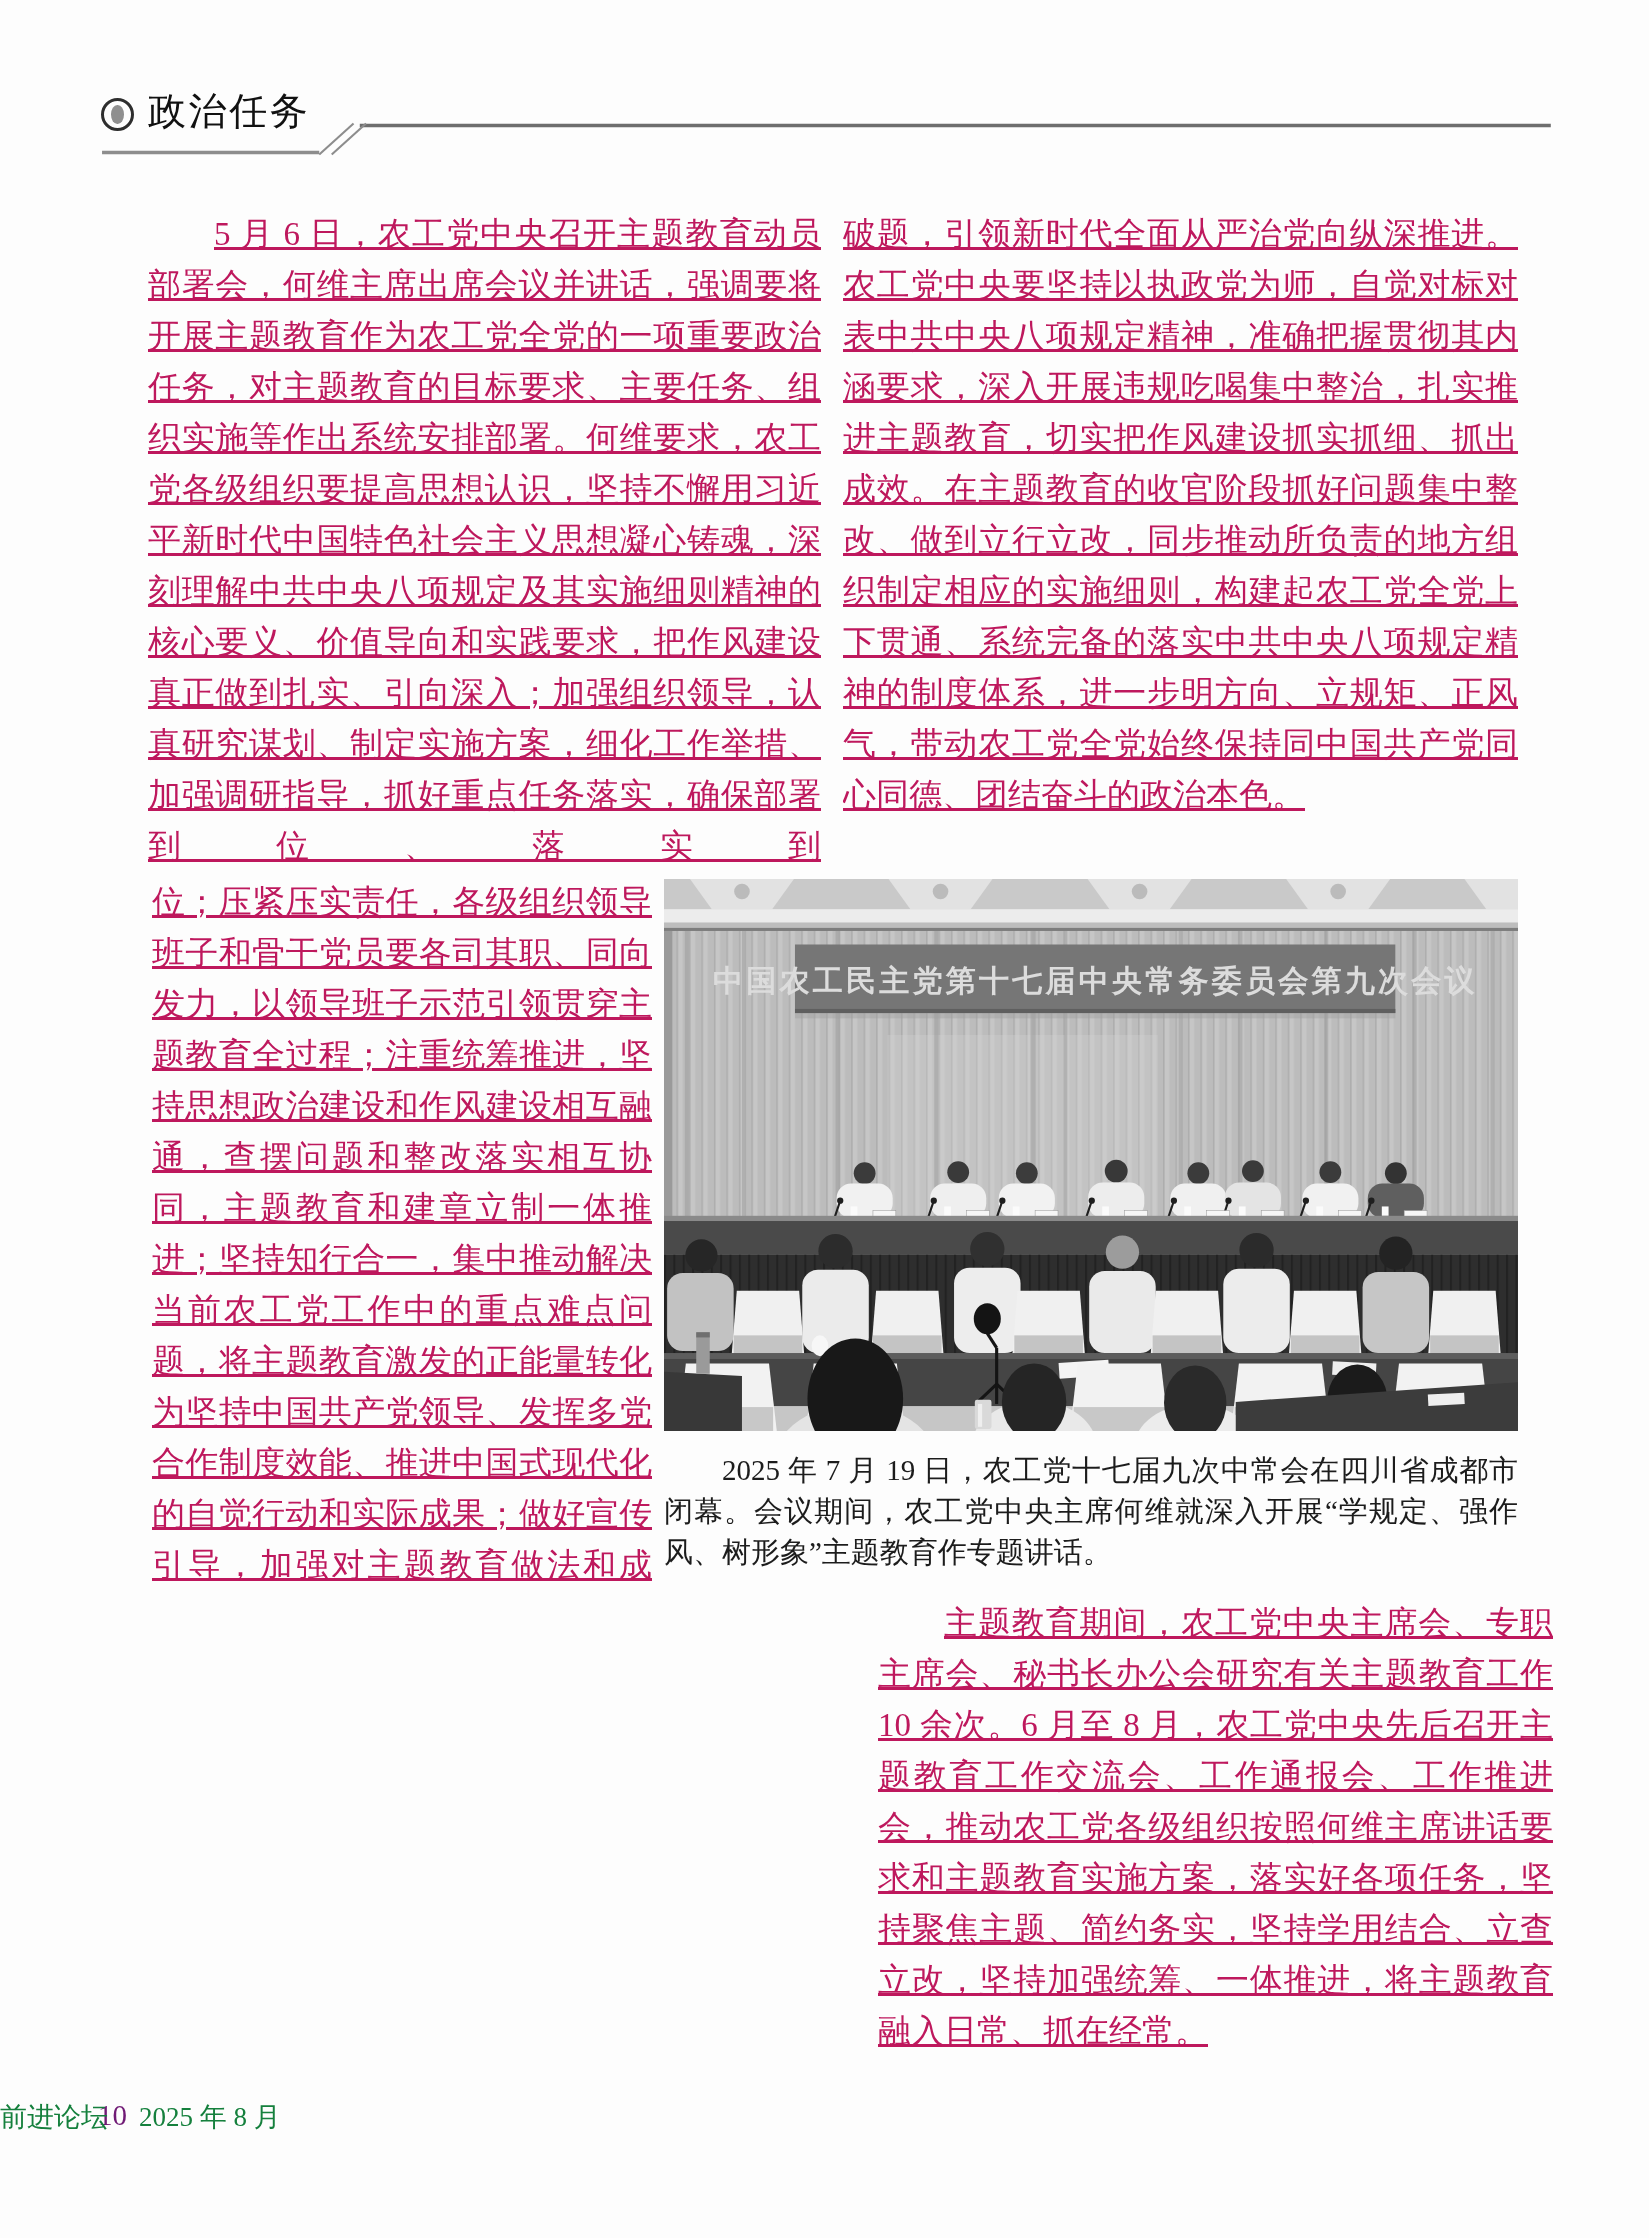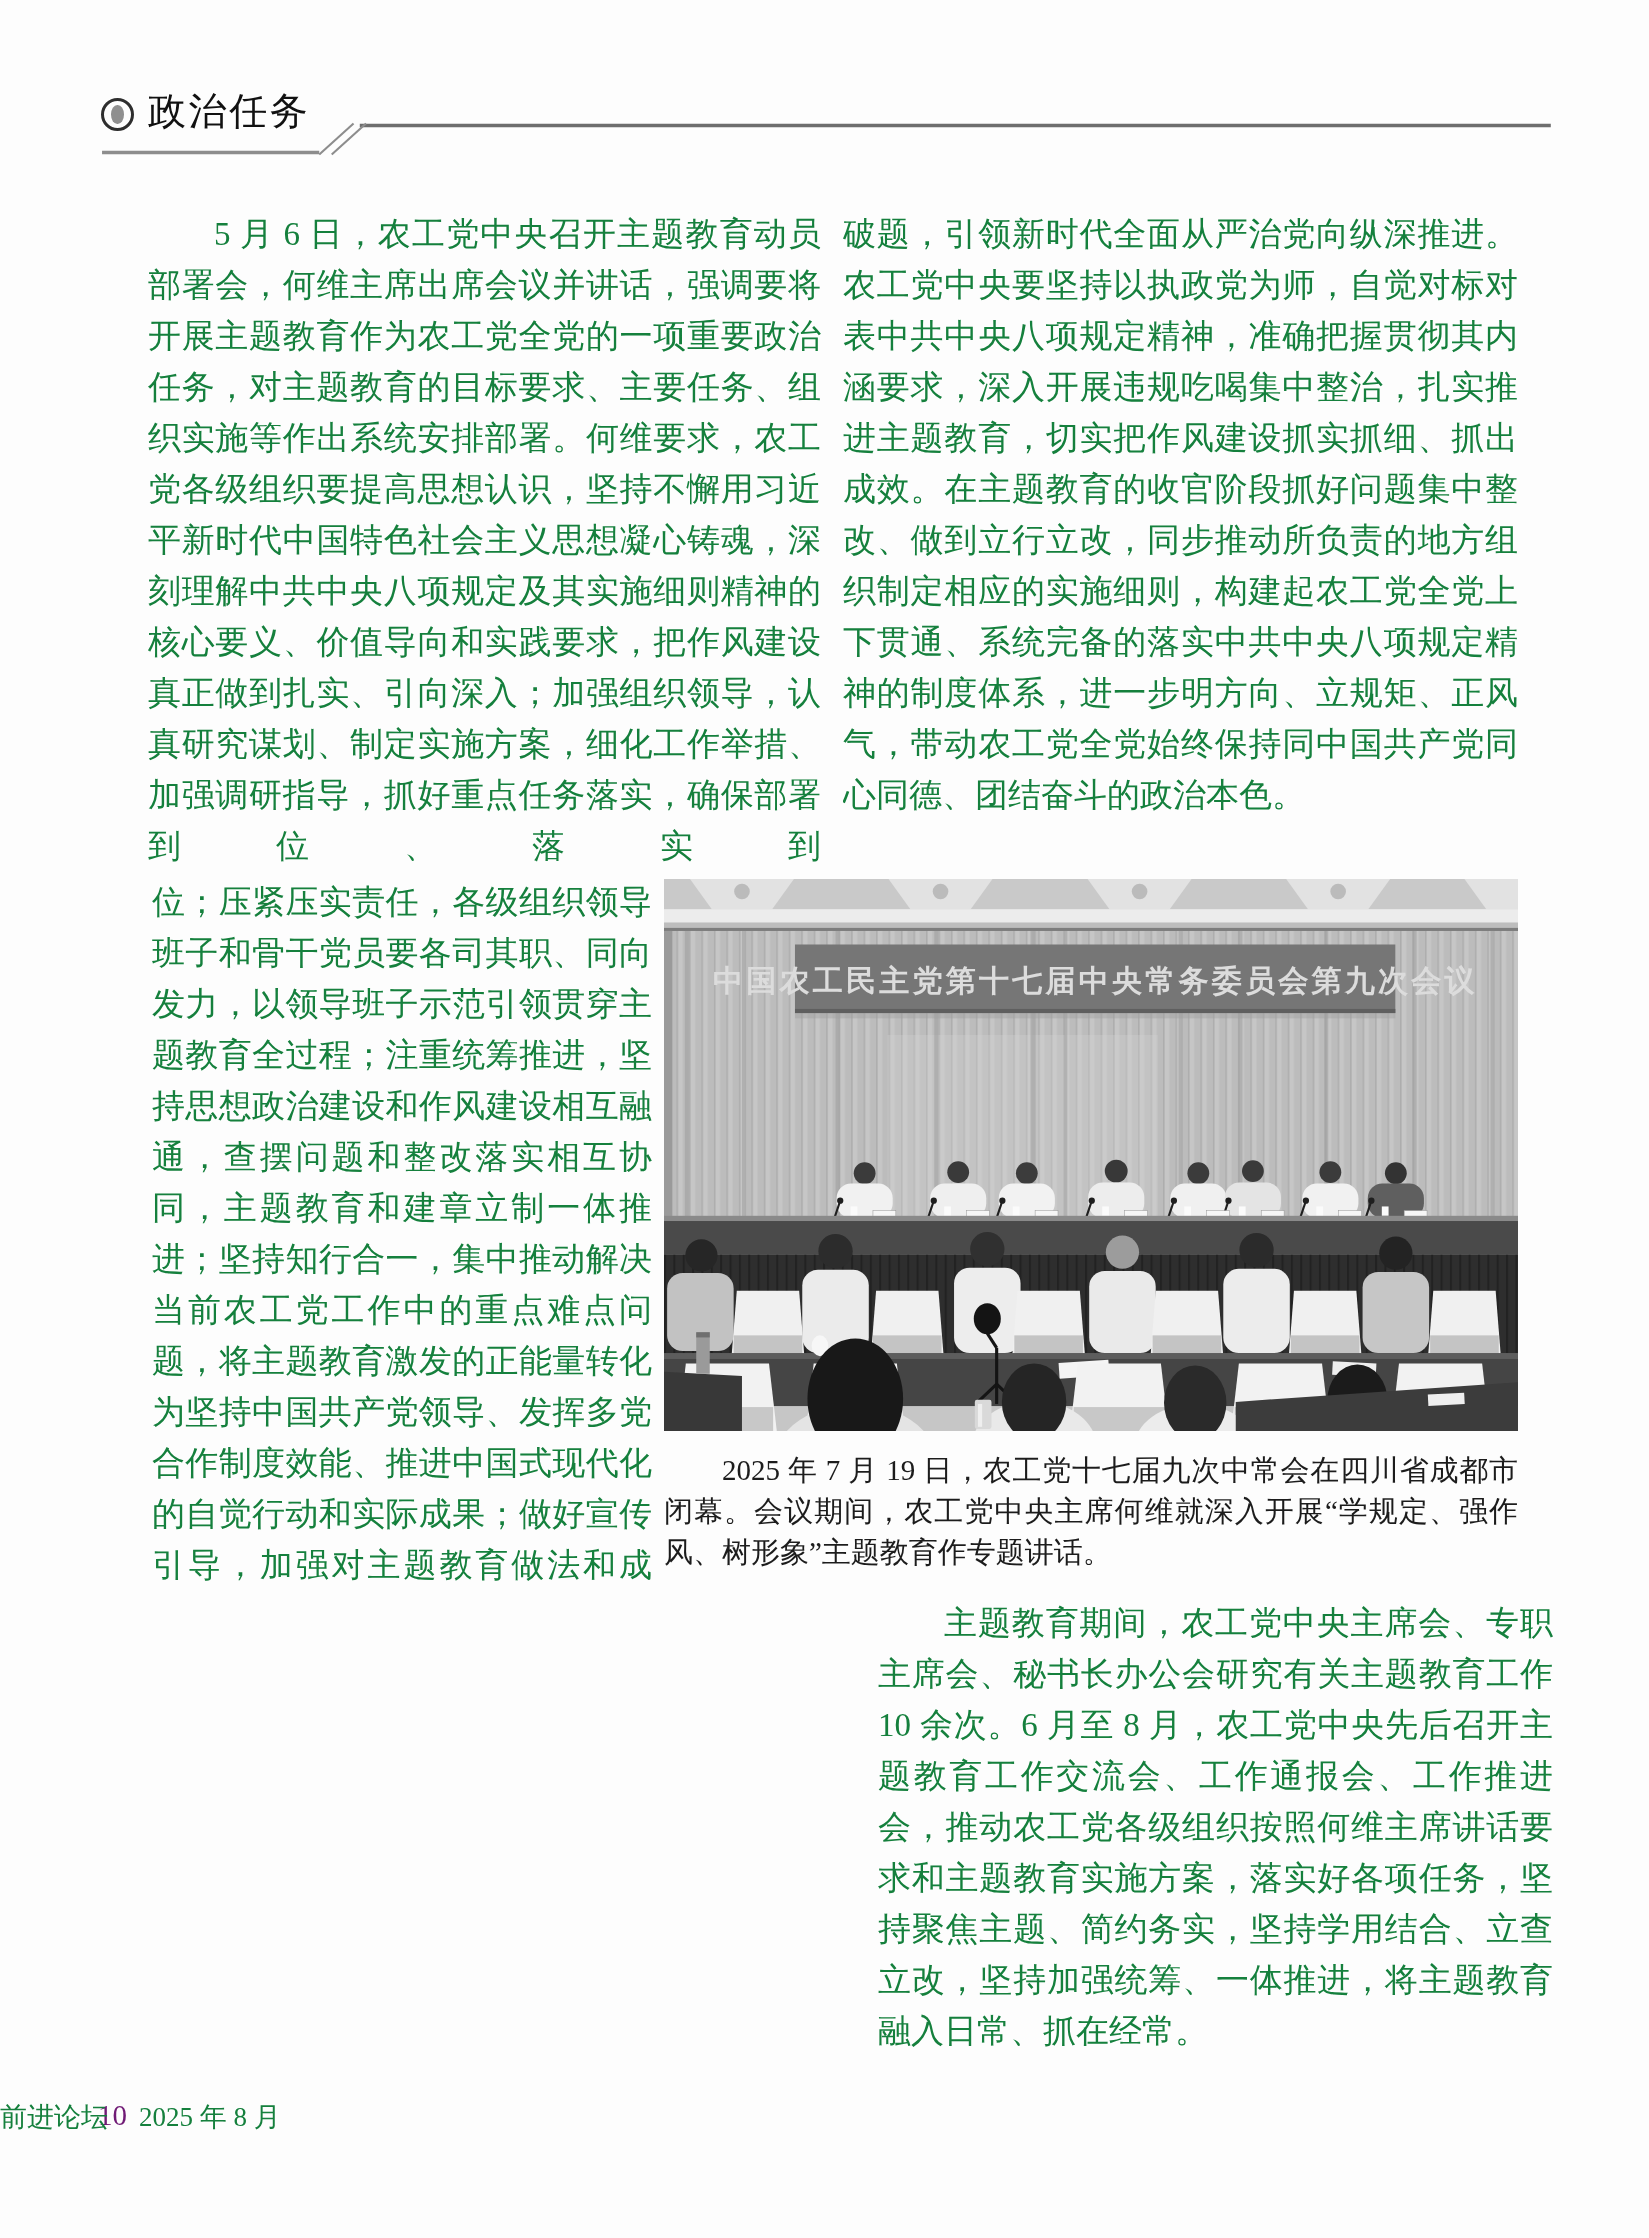--- a/index.html
+++ b/index.html
@@ -13,21 +13,21 @@
   .hdr-icon{position:absolute;left:101px;top:98px;width:27px;height:27px;
     border:3.1px solid #2e2e2e;border-radius:50%;}
   .hdr-icon .pupil{position:absolute;left:7.3px;top:4.2px;width:12.5px;height:18.7px;
     background:#8f8f8f;border-radius:50%;}
   .hdr-title{position:absolute;left:148px;top:86px;font-size:38px;font-weight:normal;
     letter-spacing:2.6px;color:#111;}
   .hdr-rule{position:absolute;left:101px;top:118px;}
 
   
   .t{position:absolute;font-size:33px;line-height:51px;text-align:justify;
-    word-break:break-all;overflow:hidden;color:#15803d;}
+    word-break:break-all;overflow:hidden;color:#be185d;text-decoration:underline;}
   .t p{margin:0;}
   .indent{text-indent:2em;}
   .fill{text-align-last:justify;}
 
   #lb1{left:148px;top:209px;width:673px;height:669px;}
   #lb2{left:152px;top:877px;width:500px;height:720px;}
   #lb3{left:148px;top:1598px;width:673px;height:468px;}
   #rb1{left:843px;top:209px;width:675px;height:670px;}
   #rb2{left:843px;top:1598px;width:675px;height:468px;margin-left:35px;}
 

